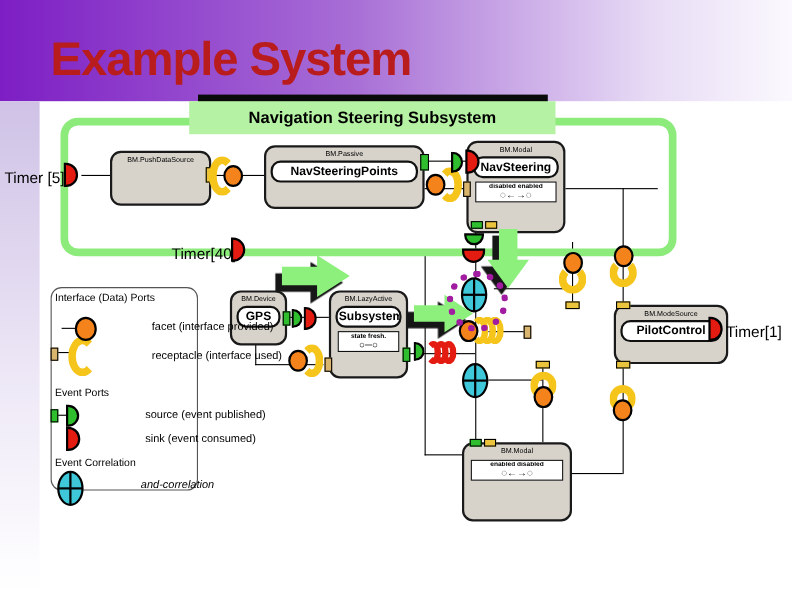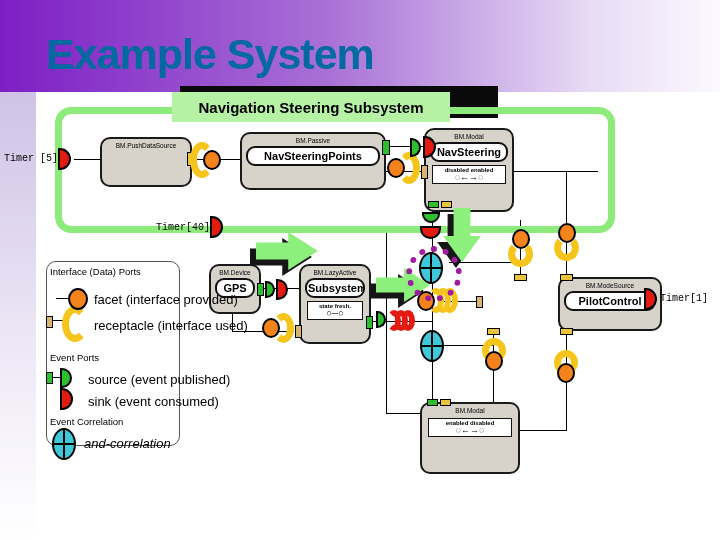--- a/index.html
+++ b/index.html
@@ -3,23 +3,23 @@
 <meta charset="utf-8">
 <style>
   html,body{margin:0;padding:0;}
   .slide{position:relative;width:720px;height:540px;background:#ffffff;overflow:hidden;
          font-family:"Liberation Sans",sans-serif;color:#000;}
   .band{position:absolute;left:0;top:0;width:720px;height:92px;
         background:linear-gradient(90deg,#7d1ec4 0%,#a86fd6 45%,#e7dbf5 82%,#fbf9fe 100%);}
   .strip{position:absolute;left:0;top:92px;width:36px;height:448px;
          background:linear-gradient(180deg,#cfc2e6 0%,#efeaf7 60%,#ffffff 100%);}
   .slide-title{position:absolute;left:46px;top:30px;font-size:43px;font-weight:bold;
-               letter-spacing:-1px;color:#0369a1;z-index:3;}
+               letter-spacing:-1px;color:#b91c1c;z-index:3;}
   .subshadow{position:absolute;left:180px;top:86px;width:318px;height:32px;background:#0a0a0a;z-index:2;}
-  .subbar{position:absolute;left:172px;top:92px;width:278px;height:30px;background:#b5f2a3;
+  .subbar{position:absolute;left:172px;top:92px;width:333px;height:30px;background:#b5f2a3;
           font-size:15px;font-weight:bold;display:flex;align-items:center;justify-content:center;z-index:3;}
   .sysborder{position:absolute;left:55px;top:107px;width:546px;height:112px;
              border:7px solid #8deb7c;border-radius:16px;z-index:2;}
   .comp{position:absolute;background:#d7d3cb;border:2px solid #1a1a1a;border-radius:10px;
         padding:2px 4px;box-sizing:border-box;z-index:4;}
   .stype{font-size:6.5px;text-align:center;white-space:nowrap;line-height:9px;overflow:hidden;}
   .nbox{background:#fff;border:2px solid #111;border-radius:9px;font-weight:bold;font-size:11px;
         text-align:center;padding:2px 1px;margin-top:1px;white-space:nowrap;overflow:hidden;}
   .mbox{background:#fff;border:1px solid #111;margin:3px 2px 0 2px;text-align:center;padding:1px 0;}
   .mtext{font-size:6px;font-weight:bold;white-space:nowrap;overflow:hidden;}
@@ -38,24 +38,24 @@
   .snk{position:absolute;background:#e31b10;border:2px solid #000;border-radius:0 12px 12px 0;z-index:6;box-sizing:border-box;}
   .snkD{position:absolute;background:#e31b10;border:2px solid #000;border-radius:0 0 12px 12px;z-index:6;box-sizing:border-box;}
   .corr{position:absolute;width:24px;height:32px;background:#3ec8da;border:2px solid #000;border-radius:50%;z-index:6;box-sizing:border-box;}
   .corr::before{content:"";position:absolute;left:-1px;right:-1px;top:50%;margin-top:-1px;height:2px;background:#000;}
   .corr::after{content:"";position:absolute;top:-1px;bottom:-1px;left:50%;margin-left:-1px;width:2px;background:#000;}
   .ring{position:absolute;border:6px dotted #a21ca2;border-radius:50%;z-index:9;}
   .blockArrow{position:absolute;filter:drop-shadow(-6px 6px 0 #161616);z-index:8;}
   .blockArrow .shape{display:block;width:100%;height:100%;background:#8df07d;}
   .arrow-right .shape{clip-path:polygon(0% 30%,52% 30%,52% 5%,100% 50%,52% 95%,52% 70%,0% 70%);}
   .arrow-down .shape{clip-path:polygon(30% 0%,70% 0%,70% 52%,95% 52%,50% 100%,5% 52%,30% 52%);}
-  .timer{position:absolute;font-family:Liberation Mono, monospace;font-size:10px;z-index:5;white-space:nowrap;}
+  .timer{position:absolute;font-family:Liberation Sans, sans-serif;font-size:14px;z-index:5;white-space:nowrap;}
   .legendbox{position:absolute;left:46px;top:261px;width:132px;height:183px;border:1px solid #555;border-radius:10px;z-index:1;}
   .lghead{position:absolute;font-size:9.5px;z-index:5;white-space:nowrap;}
-  .lglabel{position:absolute;font-size:13px;z-index:5;white-space:nowrap;}
+  .lglabel{position:absolute;font-size:10px;z-index:5;white-space:nowrap;margin-left:44px;}
   .italic{font-style:italic;}
 </style>
 </head>
 <body>
 
 <div class="slide">
   <div class="band"></div>
   <div class="strip"></div>
   <div class="slide-title">Example System</div>
 

